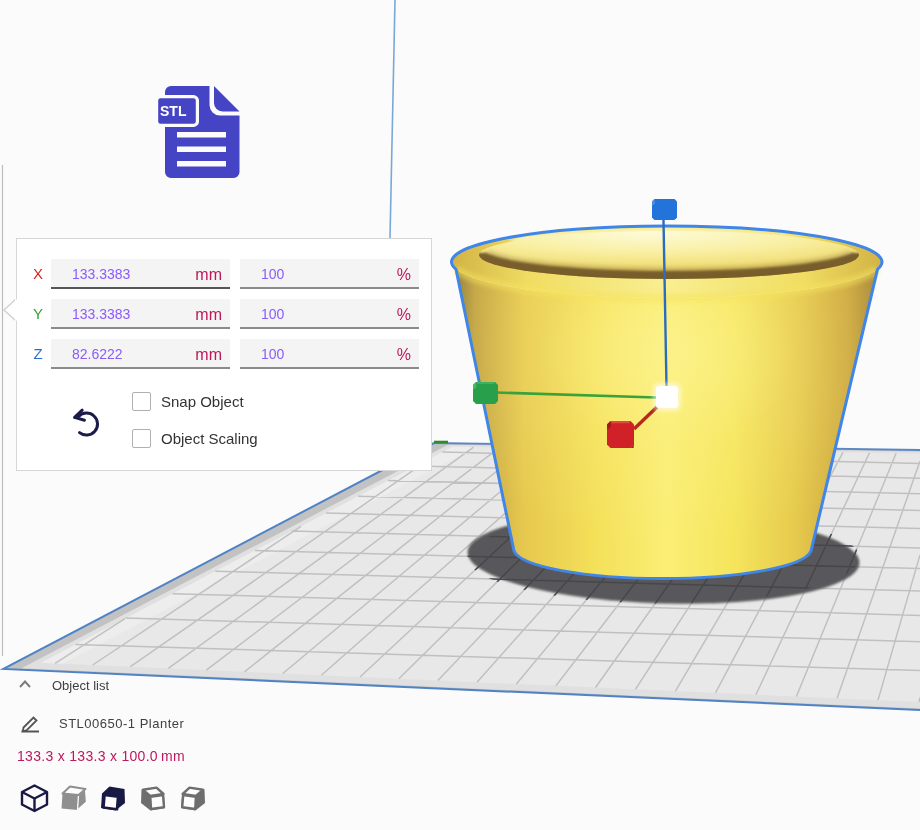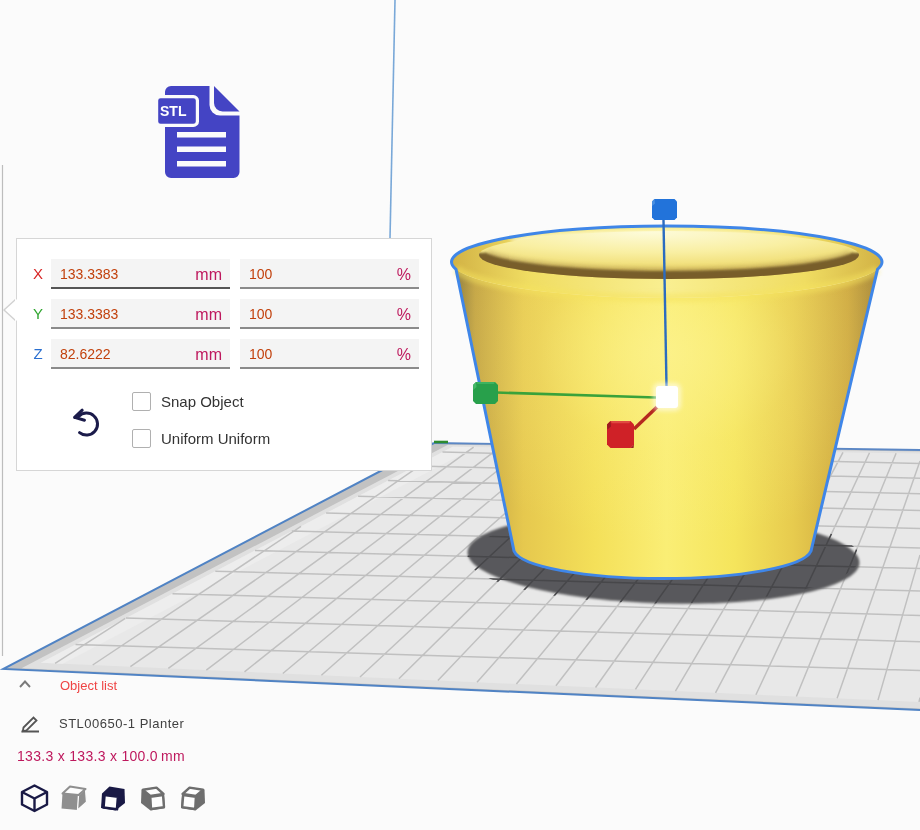--- a/index.html
+++ b/index.html
@@ -9,21 +9,21 @@
     background:#fff;border:1px solid #d6d6d6;box-sizing:border-box;}
   #panel .notch{position:absolute;left:-12px;top:60px;width:0;height:0;
     border-top:11px solid transparent;border-bottom:11px solid transparent;
     border-right:12px solid #fff;filter:drop-shadow(-1.2px 0 0 #d0d0d0);}
   .axisrow{position:absolute;left:0;width:100%;height:30px;}
   .axlab{position:absolute;left:11px;top:6px;font-size:15px;width:20px;text-align:center;}
   .field{position:absolute;top:0;height:28px;background:#f4f4f4;
     border-bottom:2px solid #8a8a8a;}
   .f1{left:34px;width:179px;}
   .f2{left:223px;width:179px;}
-  .num{position:absolute;left:9px;top:7px;font-size:14px;color:#c2410c;}
+  .num{position:absolute;left:21px;top:7px;font-size:14px;color:#8b5cf6;}
   .unit{position:absolute;right:8px;top:7px;font-size:16px;color:#be185d;}
   .cbrow{position:absolute;left:115px;font-size:15px;color:#333;}
   .cb{position:absolute;left:0;top:0;width:17px;height:17px;background:#fff;
     border:1px solid #b0b0b0;border-radius:2px;}
   .cbtext{position:absolute;left:29px;top:1px;white-space:nowrap;}
   .btxt{position:absolute;color:#666;font-size:13px;white-space:nowrap;}
 </style></head>
 <body>
 <div id="stage">
 <svg id="scene" width="920" height="830" viewBox="0 0 920 830">
@@ -172,28 +172,28 @@
   <svg style="position:absolute;left:55px;top:167px;" width="30" height="32" viewBox="0 0 30 32">
     <path d="M 8.2 8.6 A 11 11 0 1 1 5.2 24.5" fill="none" stroke="#1b1b4a" stroke-width="3" stroke-linecap="round" transform="rotate(-14 15 16)"></path>
     <path d="M2.6 11.4 L10.2 4.2 M2.6 11.4 L12.5 14.2" stroke="#1b1b4a" stroke-width="3" fill="none" stroke-linecap="round"></path>
   </svg>
   <div class="cbrow" style="top:153px;">
         <div class="cb"></div>
         <div class="cbtext">Snap Object</div>
       </div>
   <div class="cbrow" style="top:190px;">
         <div class="cb"></div>
-        <div class="cbtext">Uniform Uniform</div>
+        <div class="cbtext">Object Scaling</div>
       </div>
 </div>
 
 <svg style="position:absolute;left:18px;top:678px;" width="14" height="12" viewBox="0 0 14 12">
   <path d="M2 9 L7 3.5 L12 9" fill="none" stroke="#7a7a7a" stroke-width="1.9"></path>
 </svg>
-<div class="btxt" style="left:60px;top:678px;color:#ef4444;">Object list</div>
+<div class="btxt" style="left:52px;top:678px;color:#404040;">Object list</div>
 <svg style="position:absolute;left:20px;top:713px;" width="22" height="22" viewBox="0 0 22 22">
   <path d="M3.5 14.5 L13.5 4.5 L16.5 7.5 L6.5 17.5 L2.8 18.2 Z" fill="none" stroke="#555" stroke-width="1.8"></path>
   <line x1="1.5" y1="18.5" x2="19" y2="18.5" stroke="#555" stroke-width="2"></line>
 </svg>
 <div class="btxt" style="left:59px;top:716px;color:#404040;letter-spacing:0.5px;">STL00650-1 Planter</div>
 <div class="btxt" style="left:17px;top:748px;color:#be185d;font-size:14px;letter-spacing:0.3px;">133.3 x 133.3 x 100.0 mm</div>
 
 <svg style="position:absolute;left:20px;top:784px;" width="210" height="30" viewBox="0 0 210 30">
   <g stroke="#191945" stroke-width="2.4" fill="none" stroke-linejoin="round" transform="translate(1,0)">
     <path d="M13.5 1.5 L26 8 L26 20.5 L13.5 27 L1 20.5 L1 8 Z"></path>

